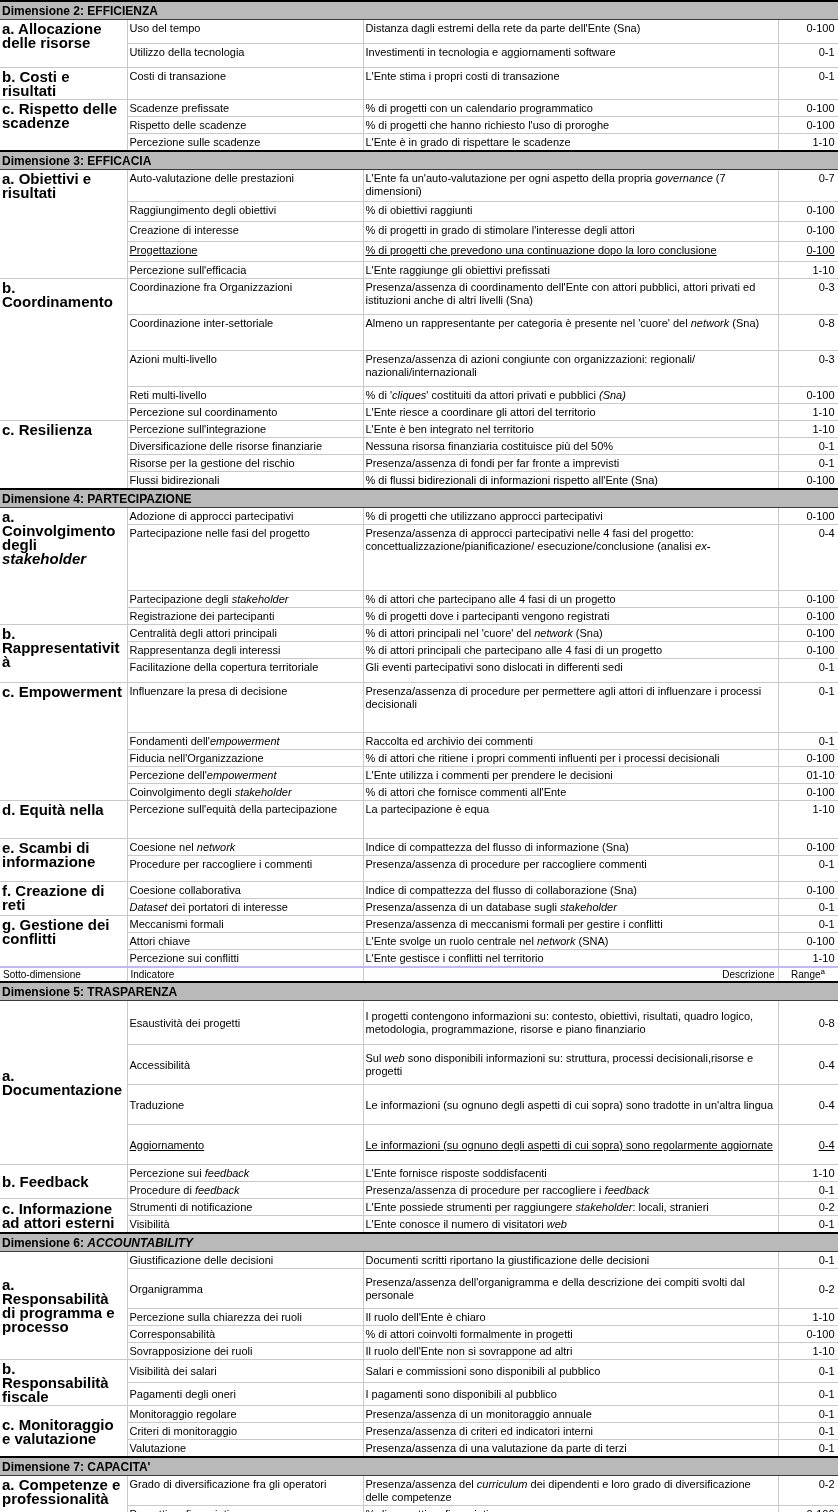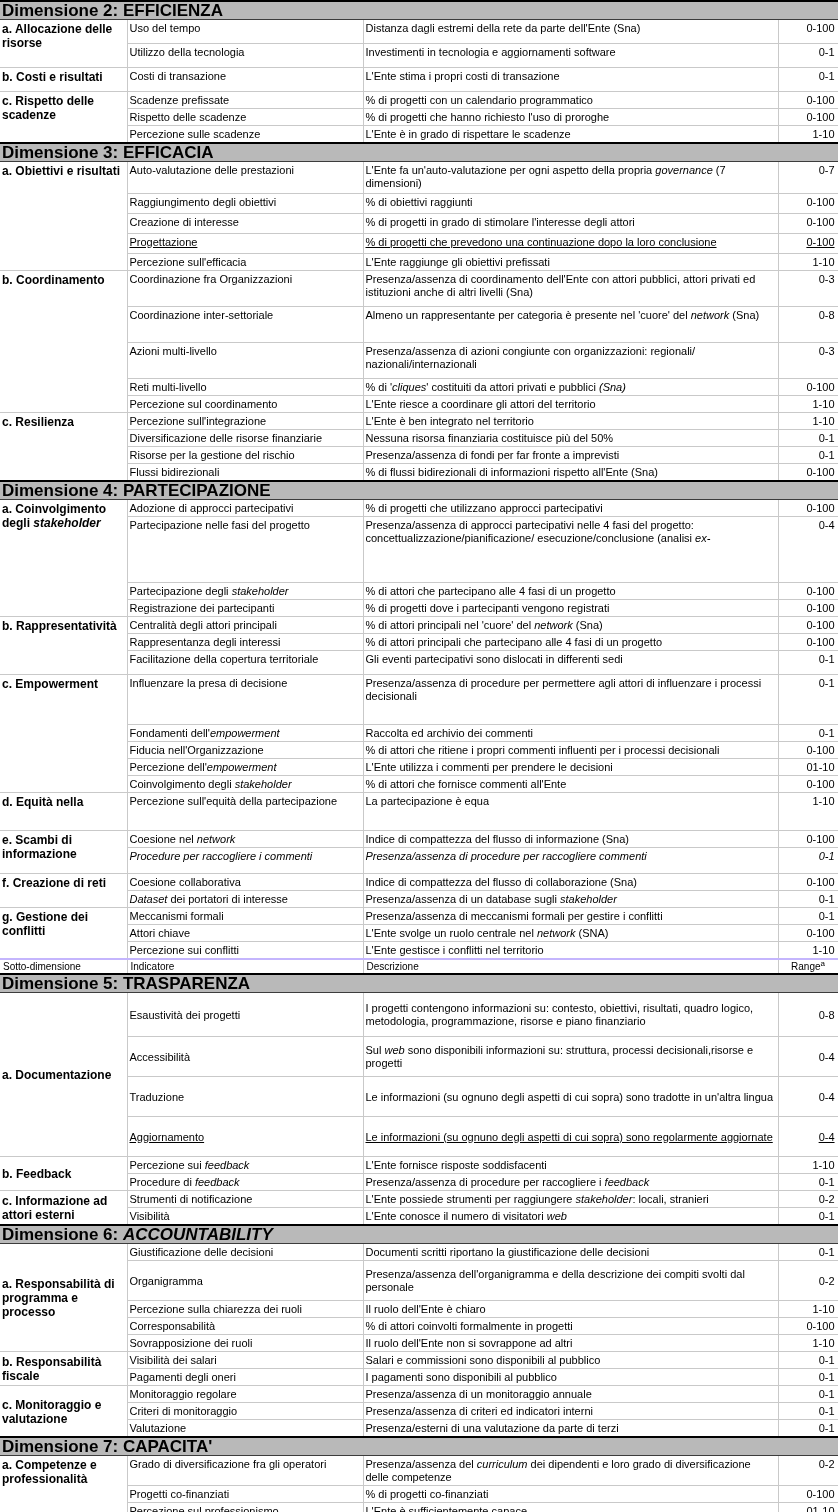--- a/index.html
+++ b/index.html
@@ -13,39 +13,39 @@
     width:838px; table-layout:fixed; border-collapse:collapse;
   }
   td {
     border:1px solid #c9c9c9;
     vertical-align:top;
     padding:2px 3px 1px 2px;
     line-height:13px;
     overflow:hidden; word-wrap:break-word;
   }
   td.sub {
-    font-weight:bold; border-left:none; font-size:12px; line-height:14px;
+    font-weight:bold; border-left:none; font-size:15px; line-height:14px;
   }
   td.range { text-align:right; white-space:nowrap; }
   tr.section-row td {
     background:#b9b9b9;
     border-top:2px solid #000;
     border-bottom:1px solid #3c3c3c;
     border-left:none; border-right:none;
-    font-weight:bold; font-size:17px;
+    font-weight:bold; font-size:12px;
     padding:2px 3px 1px 2px; line-height:14px;
   }
   tr.colhead-row td {
     border-top:2px solid #c4b5fd;
     border-bottom:2px solid #000;
     font-size:10px; line-height:11px;
     padding:1px 3px; background:#fff;
   }
   tr.colhead-row td.ch-sub { border-left:none; }
-  tr.colhead-row td.ch-desc { text-align:left; }
+  tr.colhead-row td.ch-desc { text-align:right; }
   tr.colhead-row td.ch-range { text-align:center; }
   tr.vm > td { vertical-align:middle; }
   tbody tr:last-child td { border-bottom:3px solid #000; }
   i { font-style:italic; }
   sup { font-size:8px; line-height:0; }
 </style>
 </head>
 <body>
 
 <table class="ind-table">
@@ -239,21 +239,21 @@
         <td class="ind">Percezione sull'equità della partecipazione</td>
         <td class="desc">La partecipazione è equa</td>
         <td class="range">1-10</td>
       </tr>
       <tr class="data-row">
         <td class="sub" rowspan="2">e. Scambi di informazione</td>
         <td class="ind">Coesione nel <i>network</i></td>
         <td class="desc">Indice di compattezza del flusso di informazione (Sna)</td>
         <td class="range">0-100</td>
       </tr>
-      <tr class="data-row" style="height: 26px; font-style: italic;">
+      <tr class="data-row" style="height: 26px;">
         <td class="ind">Procedure per raccogliere i commenti</td>
         <td class="desc">Presenza/assenza di procedure per raccogliere commenti</td>
         <td class="range">0-1</td>
       </tr>
       <tr class="data-row">
         <td class="sub" rowspan="2">f. Creazione di reti</td>
         <td class="ind">Coesione collaborativa</td>
         <td class="desc">Indice di compattezza del flusso di collaborazione (Sna)</td>
         <td class="range">0-100</td>
       </tr>
@@ -376,21 +376,21 @@
         <td class="desc">Presenza/assenza di un monitoraggio annuale</td>
         <td class="range">0-1</td>
       </tr>
       <tr class="data-row vm">
         <td class="ind">Criteri di monitoraggio</td>
         <td class="desc">Presenza/assenza di criteri ed indicatori interni</td>
         <td class="range">0-1</td>
       </tr>
       <tr class="data-row vm">
         <td class="ind">Valutazione</td>
-        <td class="desc">Presenza/esterni di una valutazione da parte di terzi</td>
+        <td class="desc">Presenza/assenza di una valutazione da parte di terzi</td>
         <td class="range">0-1</td>
       </tr>
       <tr class="section-row">
         <td colspan="4">Dimensione 7: CAPACITA'</td>
       </tr>
       <tr class="data-row" style="height: 24px;">
         <td class="sub" rowspan="3">a. Competenze e professionalità</td>
         <td class="ind">Grado di diversificazione fra gli operatori</td>
         <td class="desc">Presenza/assenza del <i>curriculum</i> dei dipendenti e loro grado di diversificazione delle competenze</td>
         <td class="range">0-2</td>

